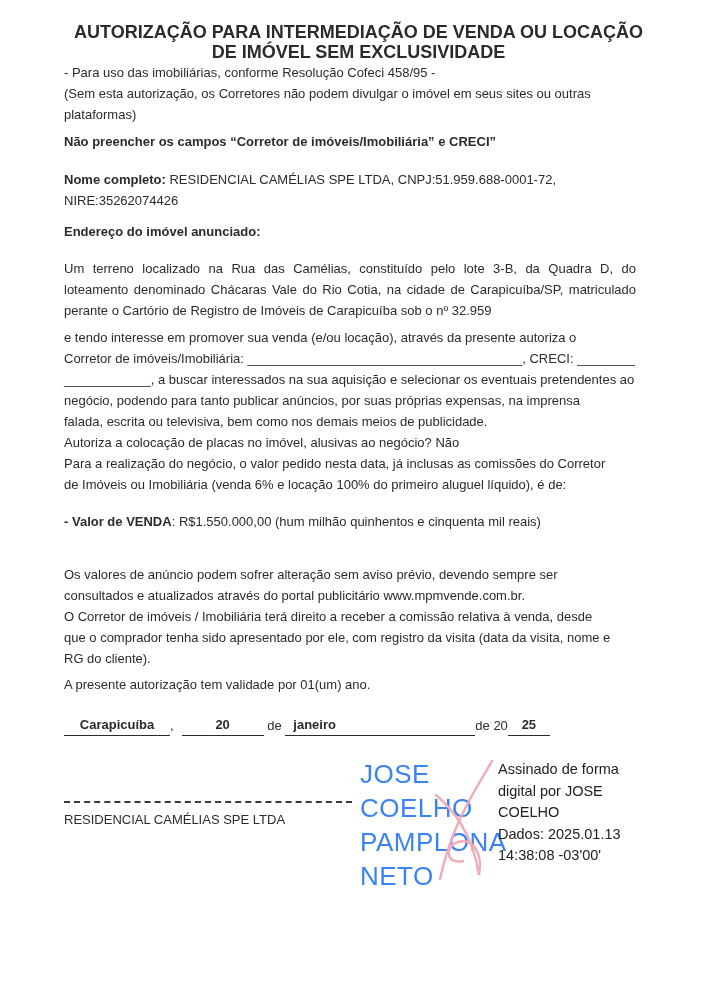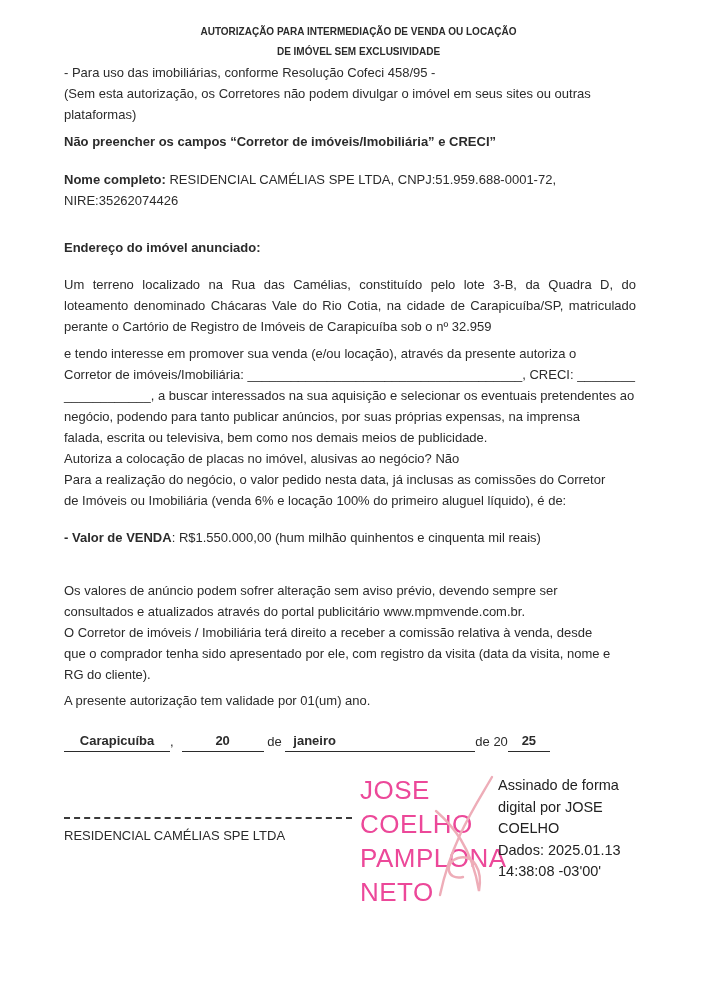--- a/index.html
+++ b/index.html
@@ -8,28 +8,28 @@
     width:711px;height:1000px;
     background:#ffffff;
     overflow:hidden;
     font-family:"Liberation Sans", sans-serif;
     color:#2b2b2b;
     font-size:13px;
     line-height:21px;
     box-sizing:border-box;
     padding:22px 58px 0 64px;
   }
-  .title{ text-align:center; font-weight:bold; font-size:10px; line-height:20px; }
+  .title{ text-align:center; font-weight:bold; font-size:18px; line-height:20px; }
   .line{ white-space:nowrap; }
   .bold{ font-weight:bold; }
   .justified{ text-align:justify; width:572px; }
   .intro{ }
   .notice{ margin-top:6px; font-weight:bold; }
   .owner{ margin-top:17px; }
-  .addr-head{ margin-top:26px; font-weight:bold; }
+  .addr-head{ margin-top:10px; font-weight:bold; }
   .property{ margin-top:16px; }
   .auth{ margin-top:6px; }
   .price{ margin-top:16px; }
   .terms{ margin-top:32px; }
   .validity{ margin-top:5px; }
   .date-line{
     margin-top:20px;
     white-space:nowrap;
     height:26px;
   }
@@ -46,21 +46,21 @@
   .fill.month{ width:182px; text-align:left; padding-left:8px; }
   .fill.year{ width:42px; }
   .sig-block{ position:relative; margin-top:16px; height:150px; }
   .sig-line{
     position:absolute; left:0; top:44px; width:288px;
     border-bottom:2px dashed #3a3a3a;
   }
   .sig-company{ position:absolute; left:0; top:52px; font-size:13px; }
   .sig-name{
     position:absolute; left:296px; top:0;
-    font-size:26px; line-height:34px; color:#ec4899;
+    font-size:26px; line-height:34px; color:#3b82f6;
     letter-spacing:0.5px;
   }
   .sig-flourish{ position:absolute; left:366px; top:2px; }
   .sig-digital{
     position:absolute; left:434px; top:2px; width:158px;
     font-size:14.5px; line-height:21.5px; color:#222;
   }
 </style>
 </head>
 <body>

